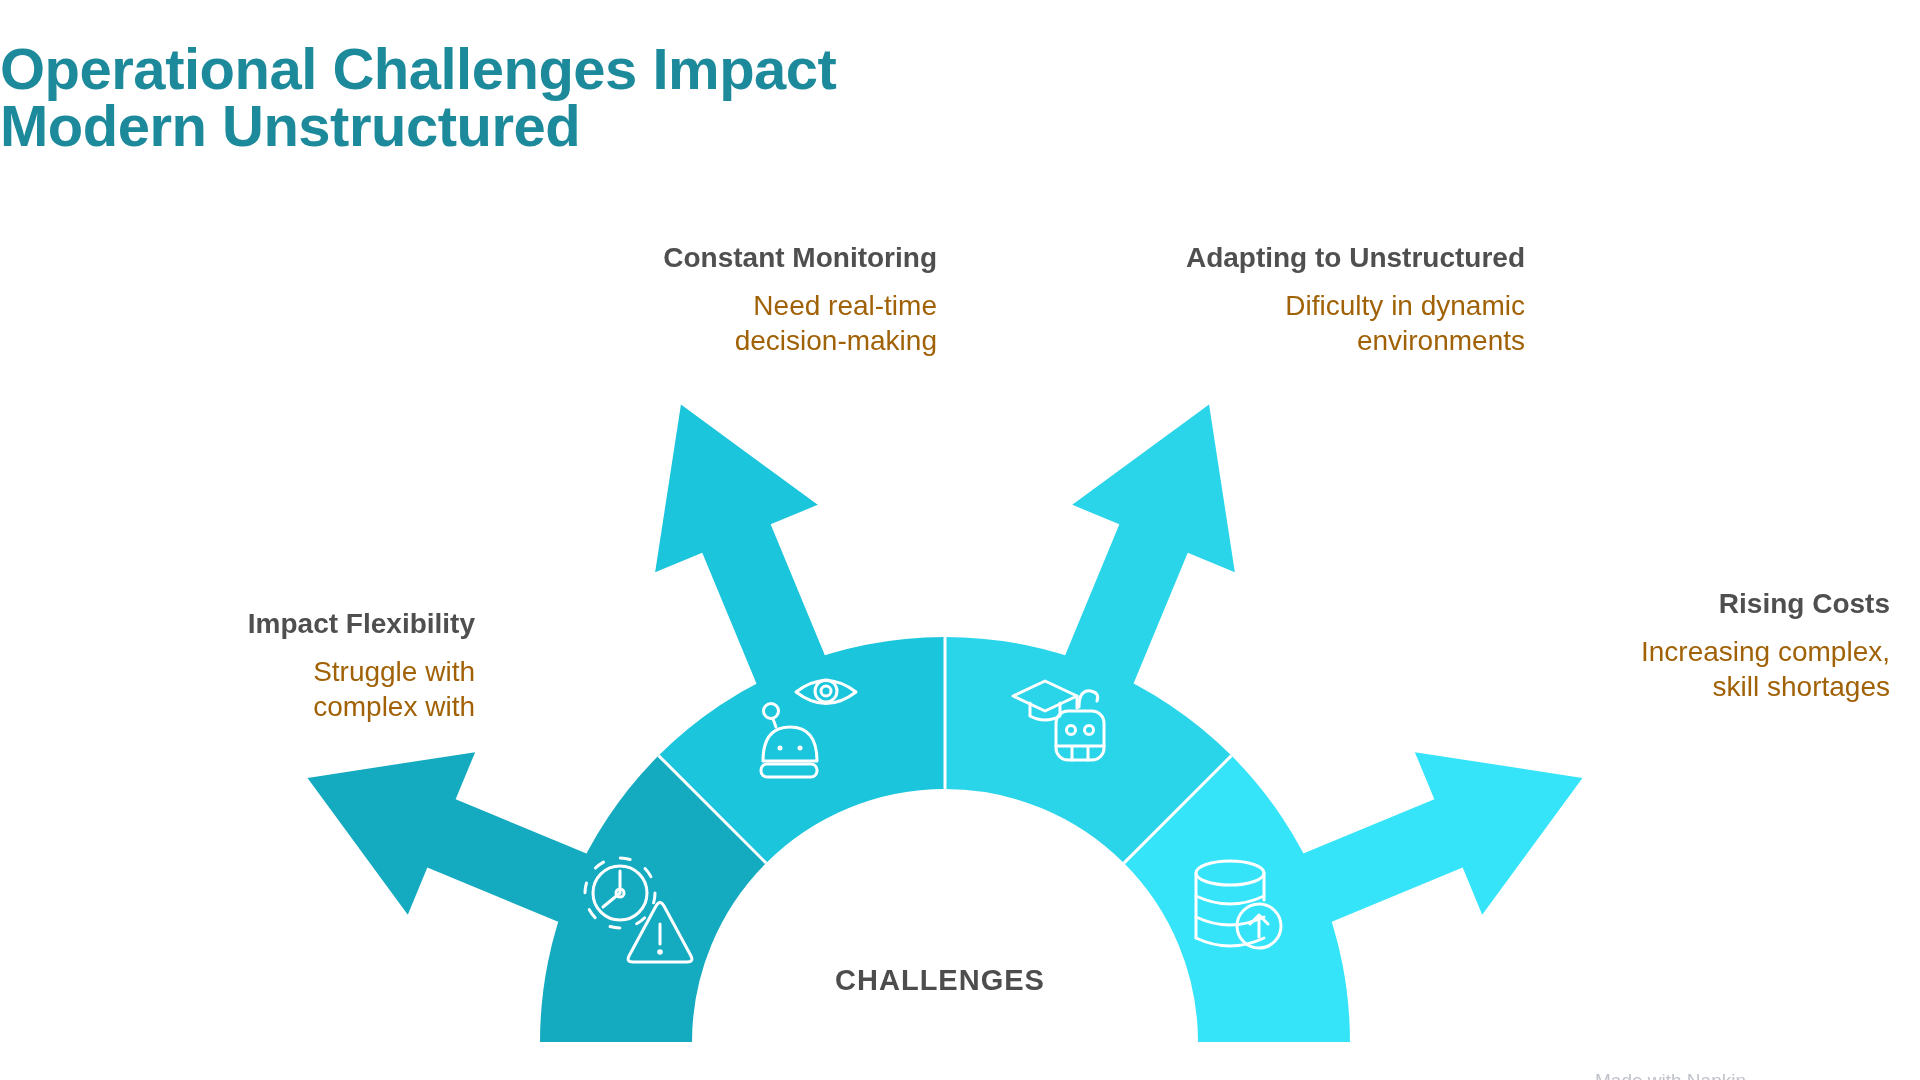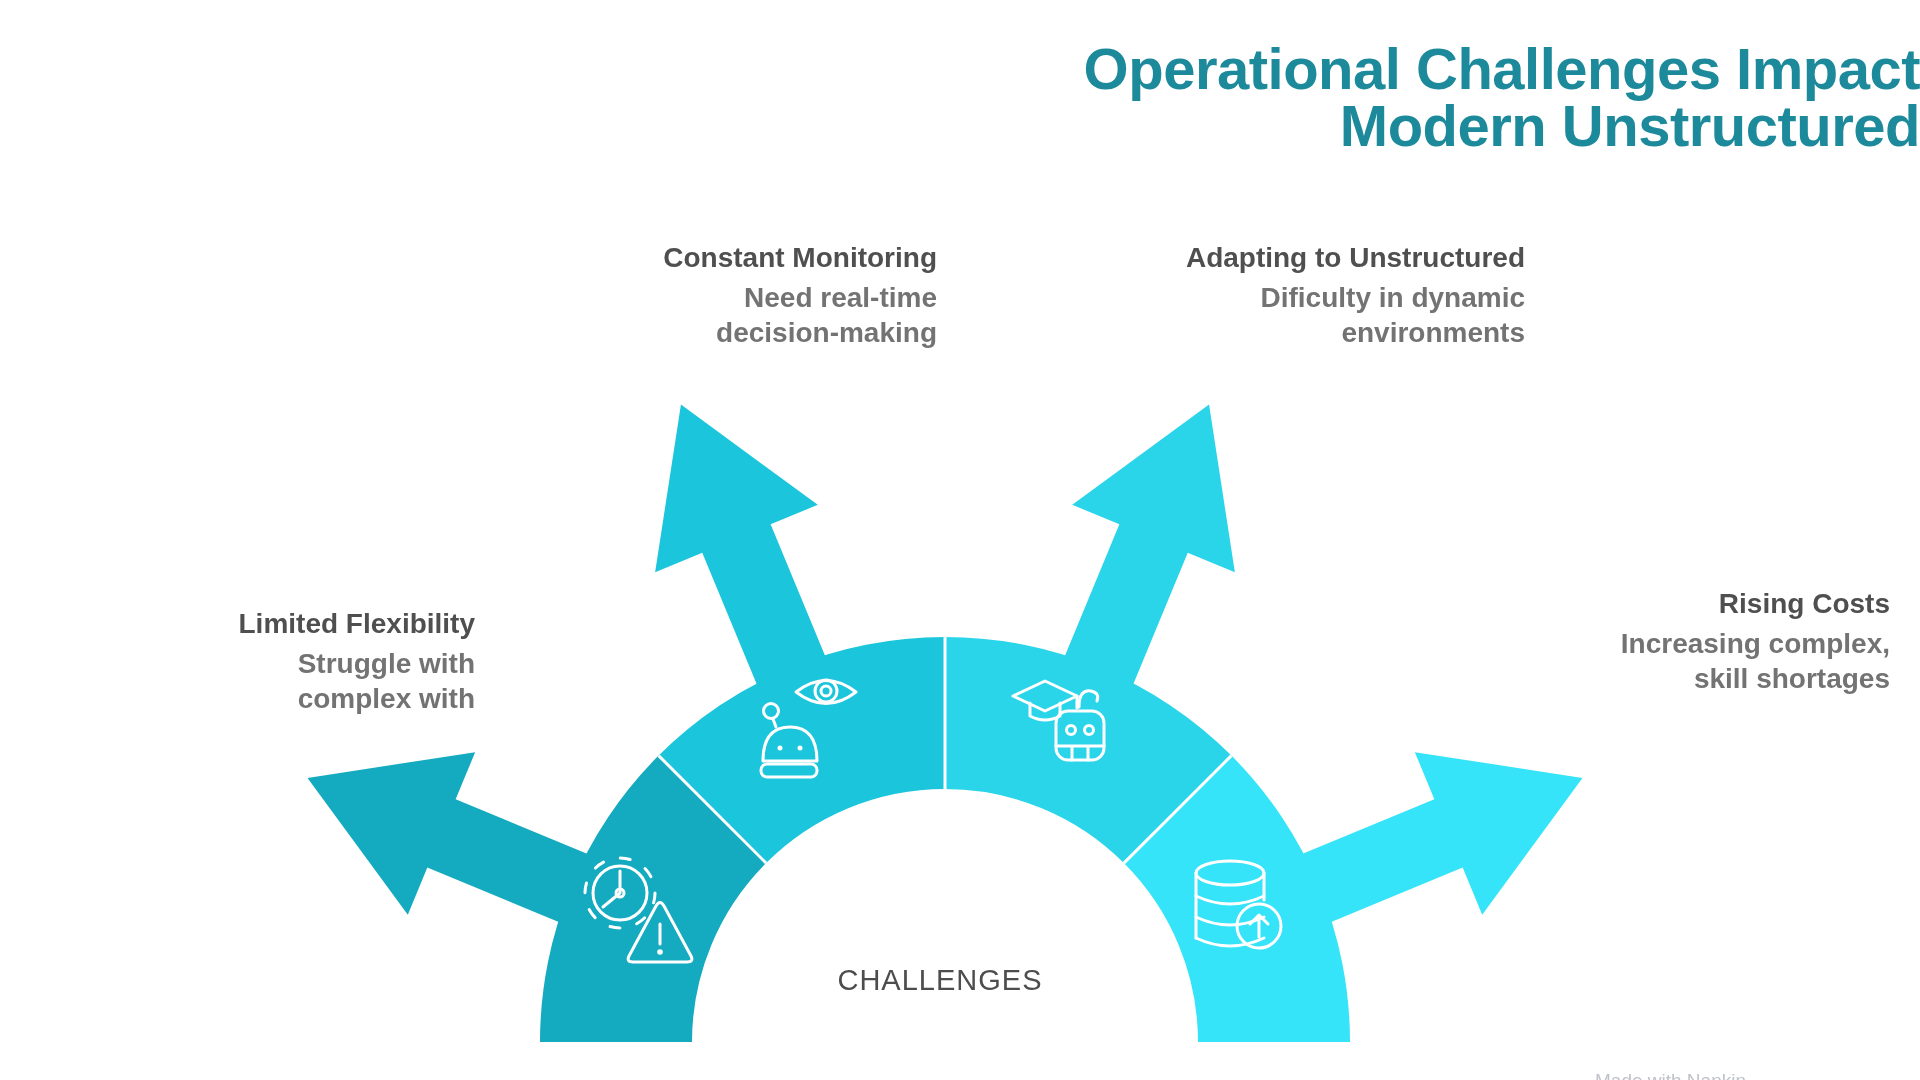--- a/index.html
+++ b/index.html
@@ -3,37 +3,37 @@
 <meta charset="utf-8">
 <style>
   html,body{margin:0;padding:0;}
   body{
     width:1920px;height:1080px;position:relative;overflow:hidden;
     background:#ffffff;
     font-family:"Liberation Sans", sans-serif;
   }
   .title{
     position:absolute;left:0;top:40px;width:1920px;
-    text-align:right;color:#1D8A9C;font-weight:700;
+    text-align:left;color:#1D8A9C;font-weight:700;
     font-size:58px;line-height:57px;letter-spacing:-0.5px;
   }
   .callout{position:absolute;text-align:right;}
   .callout .heading{
     color:#4F4F4F;font-weight:700;font-size:28px;line-height:32px;
   }
   .callout .desc{
-    margin-top:6px;color:#737373;font-weight:700;font-size:28px;line-height:35px;
+    margin-top:14px;color:#a16207;font-weight:400;font-size:28px;line-height:35px;
   }
   .c-monitoring{left:437px;top:242px;width:500px;}
   .c-adapting{left:925px;top:242px;width:600px;}
   .c-limited{left:35px;top:608px;width:440px;}
   .c-rising{left:1420px;top:588px;width:470px;}
   .center-label{
     position:absolute;left:640px;top:964px;width:600px;text-align:center;
-    color:#4D4D4D;font-weight:400;font-size:29px;letter-spacing:1px;
+    color:#4D4D4D;font-weight:700;font-size:29px;letter-spacing:1px;
   }
   .watermark{
     position:absolute;left:1595px;top:1070px;width:300px;
     color:#C0C3CA;font-size:19px;font-weight:400;white-space:nowrap;
   }
   .fan-svg{position:absolute;left:0;top:0;}
   .icon-stroke{fill:none;stroke:#ffffff;stroke-width:3;stroke-linecap:round;stroke-linejoin:round;}
 </style>
 </head>
 <body>
@@ -101,21 +101,21 @@
       <path class="icon-stroke" d="M1196 873 L1196 938 M1264 873 L1264 900"></path>
       <path class="icon-stroke" d="M1196 896 Q1230 912 1264 896"></path>
       <path class="icon-stroke" d="M1196 917 Q1230 933 1264 917"></path>
       <path class="icon-stroke" d="M1196 938 Q1230 954 1264 938"></path>
       <circle class="icon-stroke" cx="1259" cy="926" r="22" fill="#35E4F8"></circle>
       <path class="icon-stroke" d="M1259 937 L1259 916 M1250 924 L1259 915 L1268 924"></path>
     </g>
   </svg>
 
   <div class="callout c-limited">
-    <div class="heading">Limited Flexibility</div>
+    <div class="heading">Impact Flexibility</div>
     <div class="desc">
       <div>Struggle with</div>
       <div>complex with</div>
     </div>
   </div>
 
   <div class="callout c-monitoring">
     <div class="heading">Constant Monitoring</div>
     <div class="desc">
       <div>Need real-time</div>

